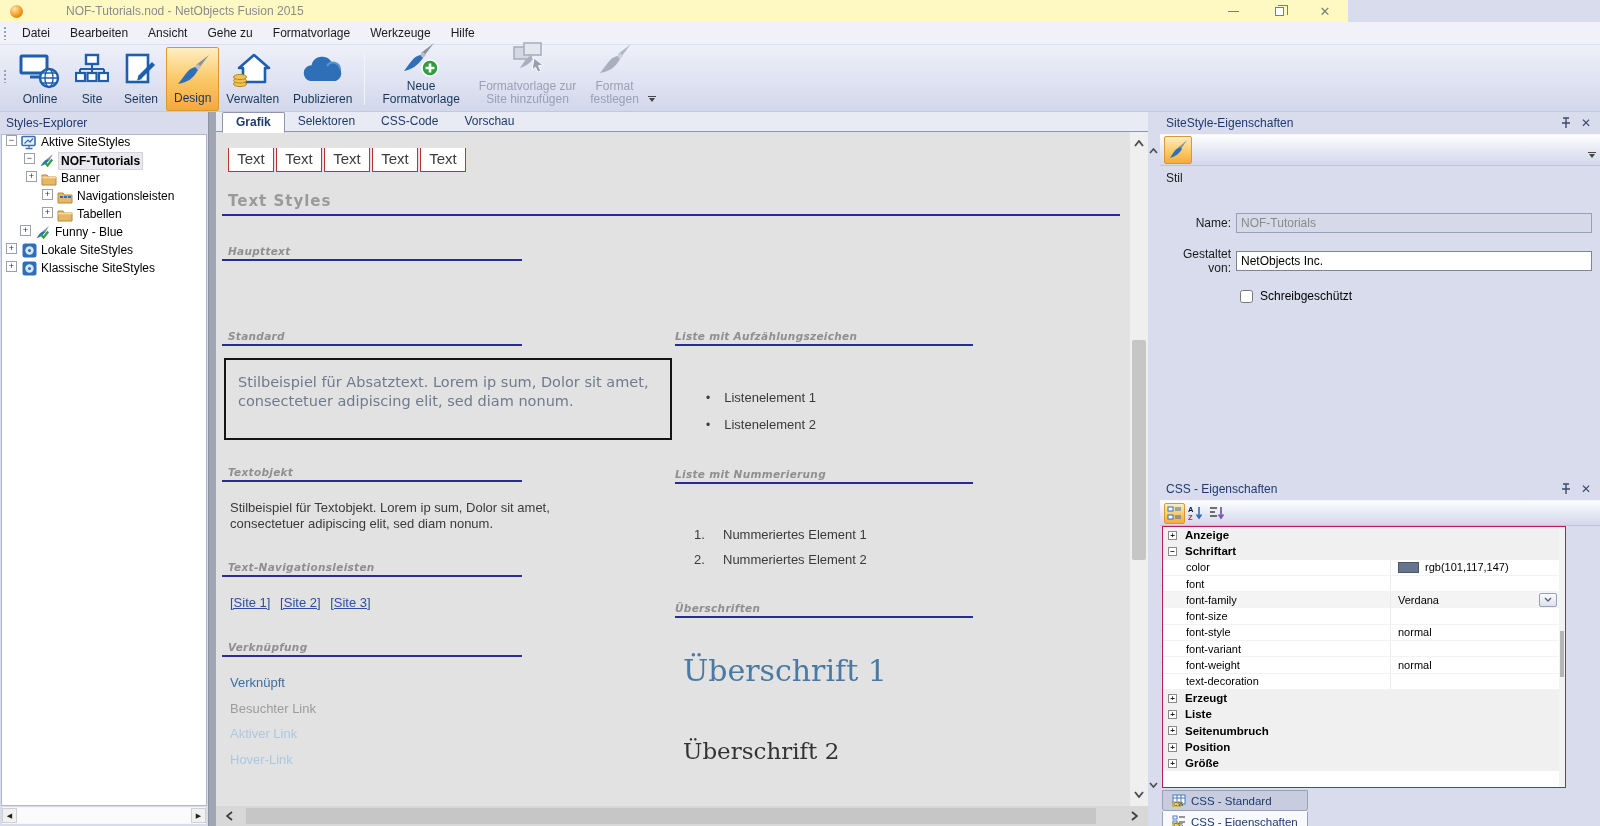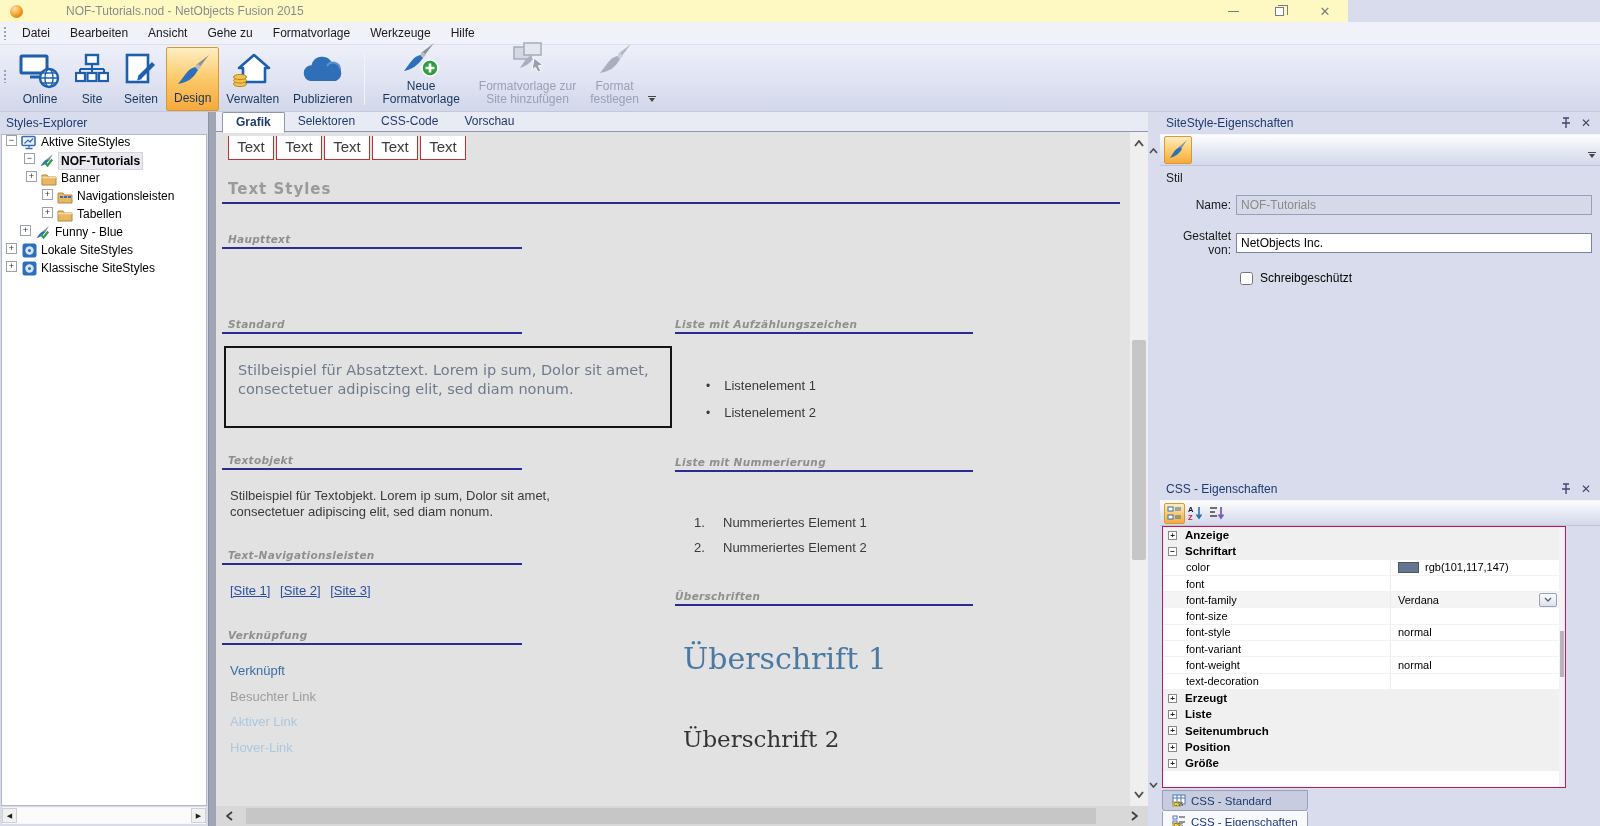--- a/index.html
+++ b/index.html
@@ -53,21 +53,21 @@
   
   #v-splitter { position:absolute; left:208px; top:112px; width:8px; height:714px; background:#a0a5b4; border-left:1px solid #8d92a2; }
   #right-splitter { position:absolute; left:1148px; top:112px; width:12px; height:714px; background:#d9dcec; }
   .split-chev { position:absolute; left:1px; color:#4a4a4a; }
 
   
   #canvas-wrap { position:absolute; left:216px; top:112px; width:932px; height:714px; background:#e2e2e2; }
   #tabbar { position:absolute; left:0; top:0; width:932px; height:20px; background:#e9ebf4; border-bottom:1px solid #9096ab; display:flex; align-items:center; padding-left:6px; color:#1e3a6e; }
   .view-tab { padding:2px 13px 3px; font-size:12px; }
   .view-tab.active { background:#fff; border:1px solid #9096ab; border-bottom:1px solid #fff; border-radius:2px 2px 0 0; font-weight:bold; margin-bottom:-1px; }
-  #canvas { position:absolute; left:0; top:24px; width:914px; height:674px; background:#e2e2e2; overflow:hidden; }
+  #canvas { position:absolute; left:0; top:36px; width:914px; height:674px; background:#e2e2e2; overflow:hidden; }
 
   .navbtn { position:absolute; width:46px; height:26px; background:#fff; border:1px solid #c23030; color:#3c3c3c; font-size:15px; text-align:center; line-height:24px; }
   .page-title { position:absolute; font-family:"DejaVu Sans", sans-serif; font-weight:bold; font-size:15px; color:#9a9a9a; letter-spacing:1px; }
   .rule { position:absolute; height:2px; background:#2b2b94; }
   .sec-label { position:absolute; font-family:"DejaVu Sans", sans-serif; font-weight:bold; font-size:10.5px; color:#8f8f8f; letter-spacing:0.3px;font-style:italic; }
   .body-text { position:absolute; font-size:13px; color:#3a3a3a; }
   .sample-box { position:absolute; left:8px; top:210px; width:448px; height:82px; border:2px solid #141414; color:#6f7b8d; font-family:"DejaVu Sans", sans-serif; font-size:14.5px; line-height:19px; padding:13px 12px; }
   .site-links { position:absolute; font-size:13px; color:#2b4ea3; }
   .site-links span { text-decoration:underline; margin-right:6px; color:#2b4ea3; }
   .lnk { position:absolute; font-size:13px; }
@@ -501,21 +501,21 @@
             <path d="M20 1 L12 8 L14 10 Z" fill="#8a8f9a"></path>
             <path d="M13 8 C8 10 7 13 3 19 C9 17 12 15 15 10 Z" fill="#2f6fb8"></path>
           </svg>
       </span>
       <span class="pt-overflow">
           <span class="ovf-mark"></span>
         </span>
     </div>
     <div style="padding-top:5px">
       <div style="margin-left:6px; color:#1a1a1a">Stil</div>
-      <div class="form-row" style="margin-top:10px">
+      <div class="form-row" style="margin-top:28px">
         <span class="form-label">Name:</span>
         <input class="field readonly" readonly="" value="NOF-Tutorials" style="">
       </div>
       <div class="form-row" style="margin-top:14px">
         <span class="form-label">Gestaltet von:</span>
         <input class="field editable" value="NetObjects Inc." style="">
       </div>
       <div class="chk-row">
         <input type="checkbox" style="">
         <span>Schreibgeschützt</span>

